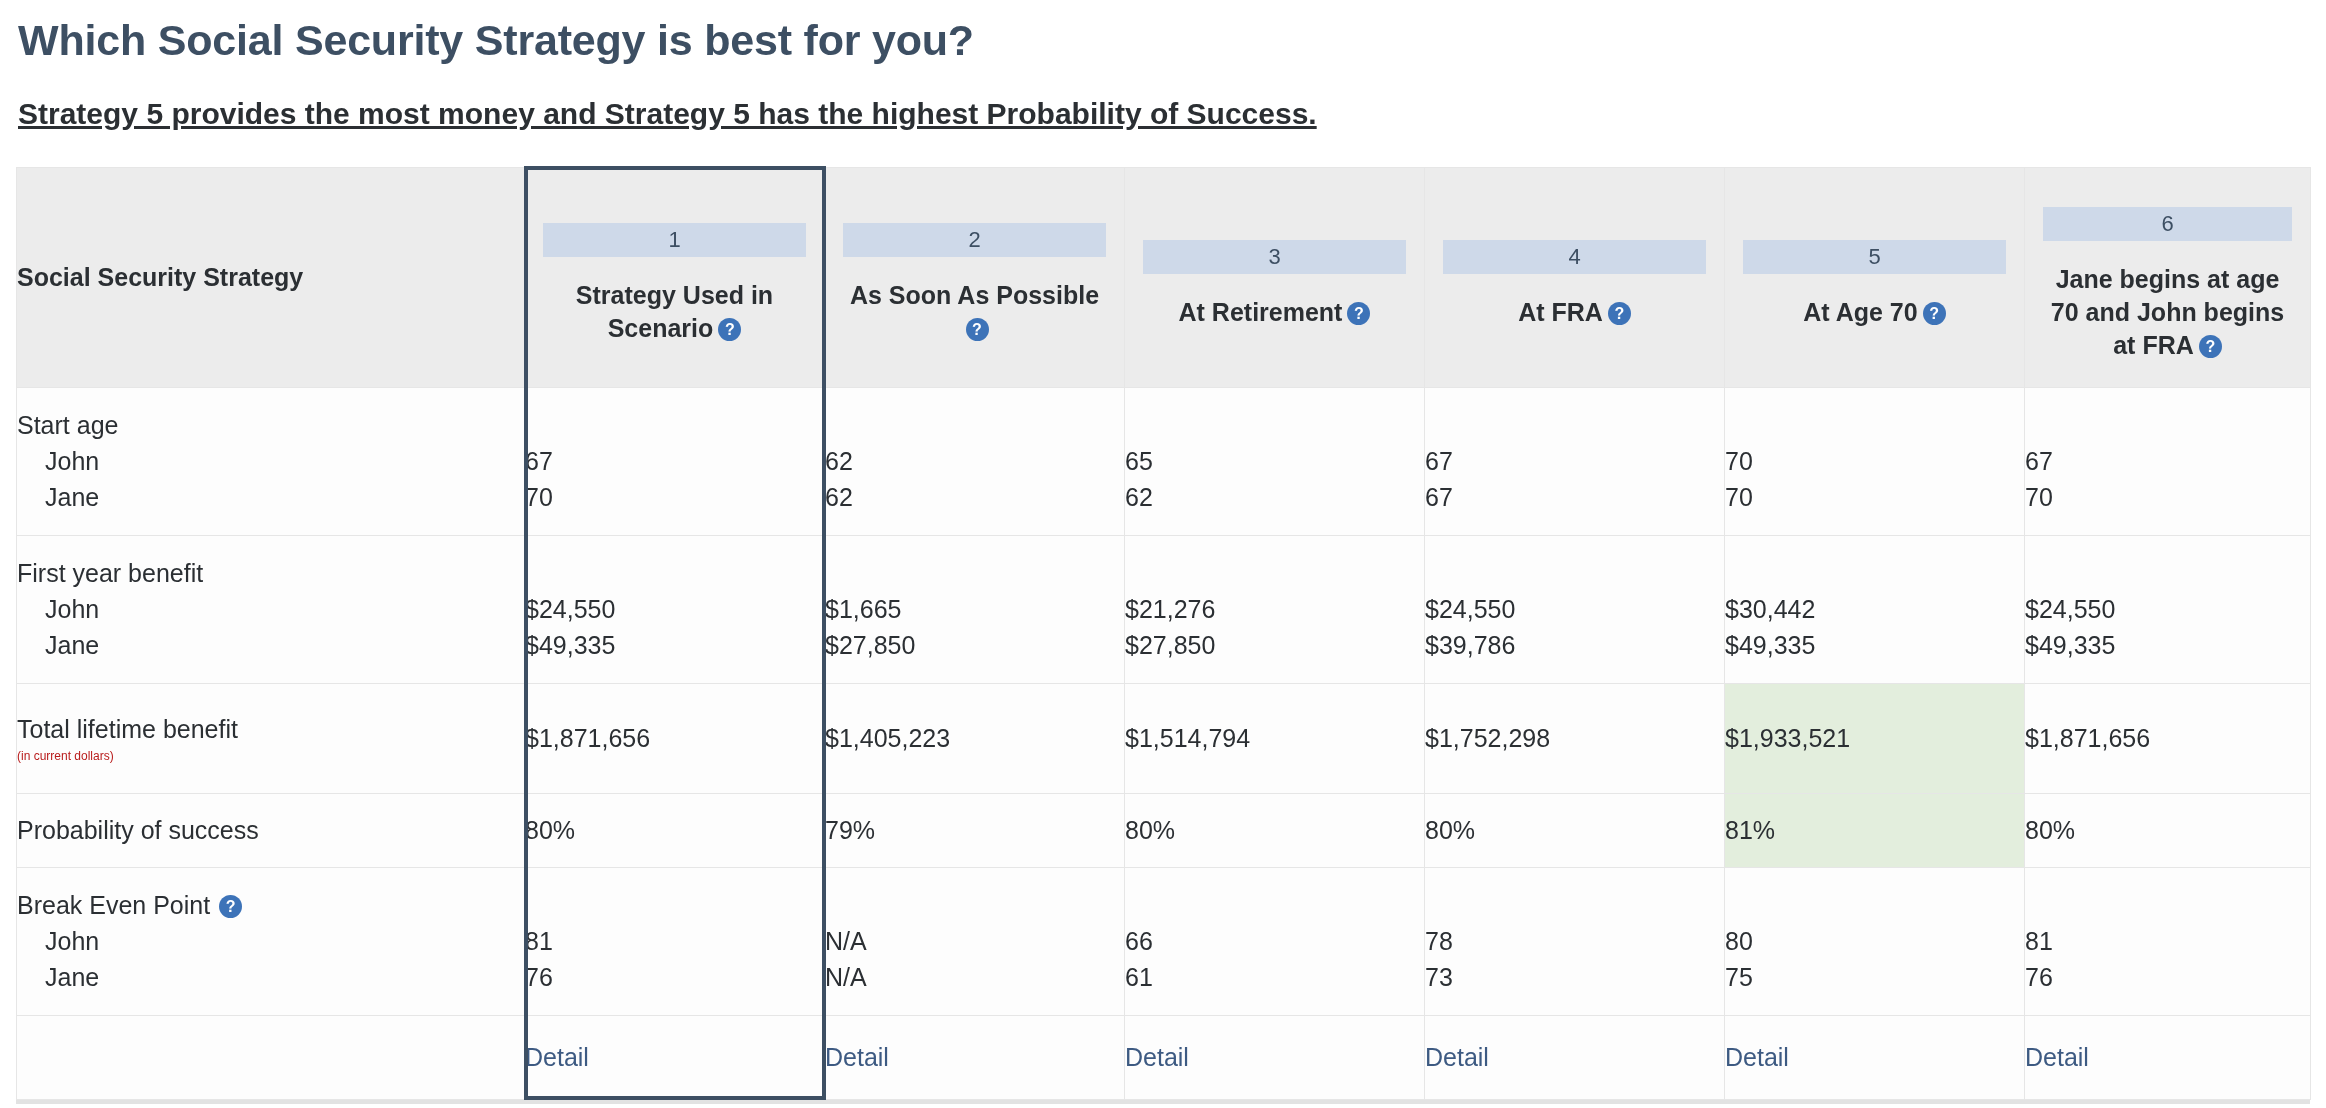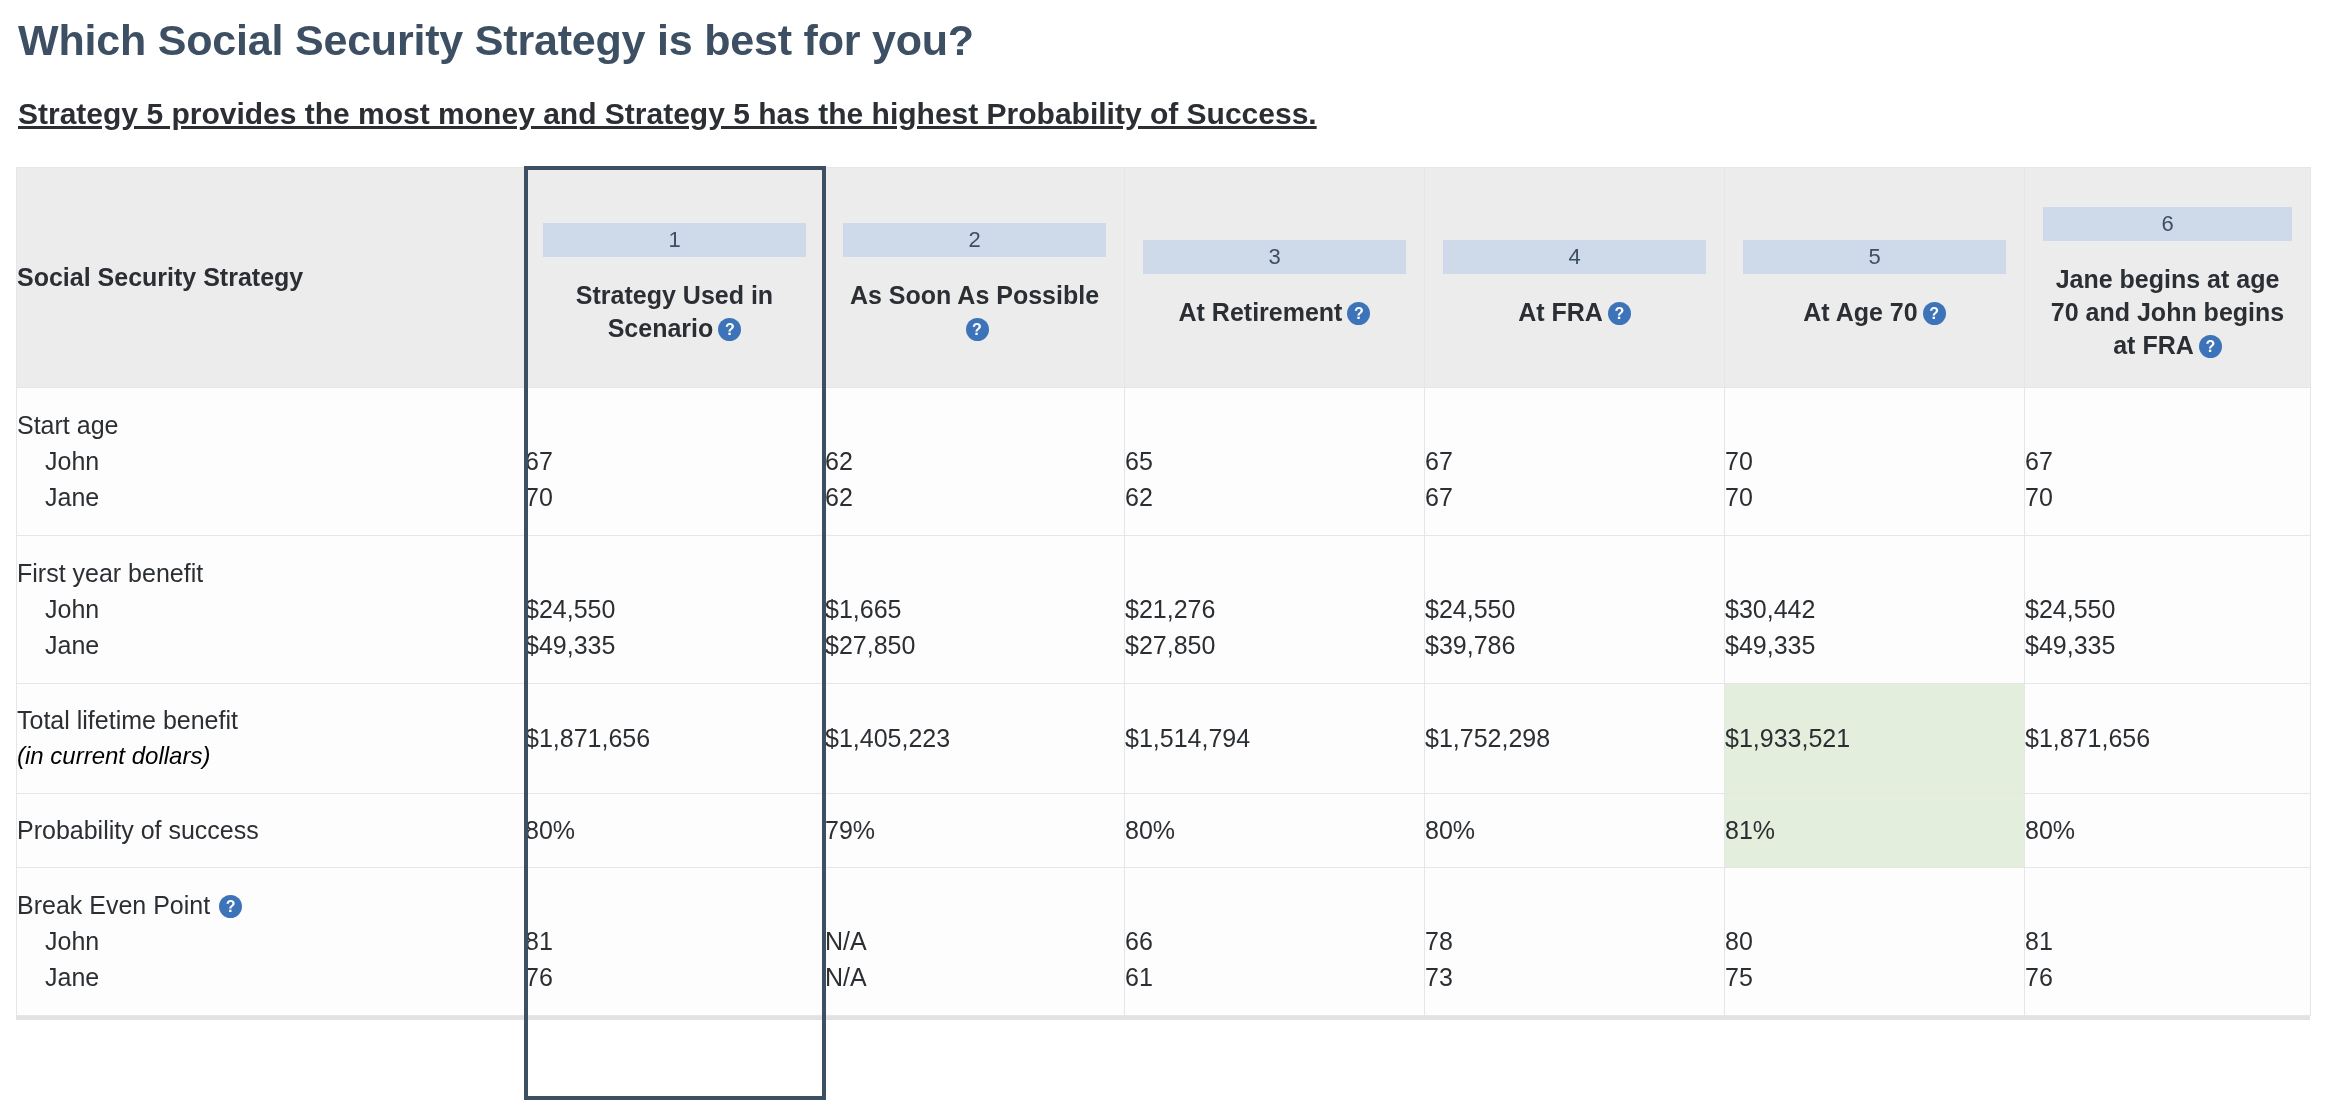--- a/index.html
+++ b/index.html
@@ -111,21 +111,21 @@
   td.rowlabel {
     text-align: left;
     padding: 0 0 0 22px;
     font-size: 25px;
     color: #2b2f33;
     vertical-align: middle;
     background: #fdfdfd;
   }
   .rl-main { line-height: 1.45; }
   .rl-sub  { padding-left: 28px; line-height: 1.45; }
-  .rl-note { font-size: 24px; color: #000000; line-height: 1.5; font-style: italic; }
+  .rl-note { font-size: 12px; color: #b91c1c; line-height: 1.5; }
 
   td.val {
     font-size: 25px;
     color: #2b2f33;
     line-height: 1.45;
     background: #fdfdfd;
   }
   td.val .v { display: block; }
   td.highlight { background: #e3eedd; }
 
@@ -394,20 +394,41 @@
           <span class="v">80</span>
           <span class="v">75</span>
         </td>
         <td class="val">
           <span class="v" style="visibility:hidden">x</span>
           <span class="v">81</span>
           <span class="v">76</span>
         </td>
       </tr>
 
+      <tr class="r-detail">
+        <td class="rowlabel"></td>
+        <td class="val">
+          <a class="detail-link">Detail</a>
+        </td>
+        <td class="val">
+          <a class="detail-link">Detail</a>
+        </td>
+        <td class="val">
+          <a class="detail-link">Detail</a>
+        </td>
+        <td class="val">
+          <a class="detail-link">Detail</a>
+        </td>
+        <td class="val">
+          <a class="detail-link">Detail</a>
+        </td>
+        <td class="val">
+          <a class="detail-link">Detail</a>
+        </td>
+      </tr>
     </tbody>
       </table>
 
     <div class="sel-outline" style="left: 507.5px; top: -0.5px; width: 302px; height: 934px;"></div>
   </div>
 
   <div class="bottom-rule"></div>
 </div>
 
 </body></html>

